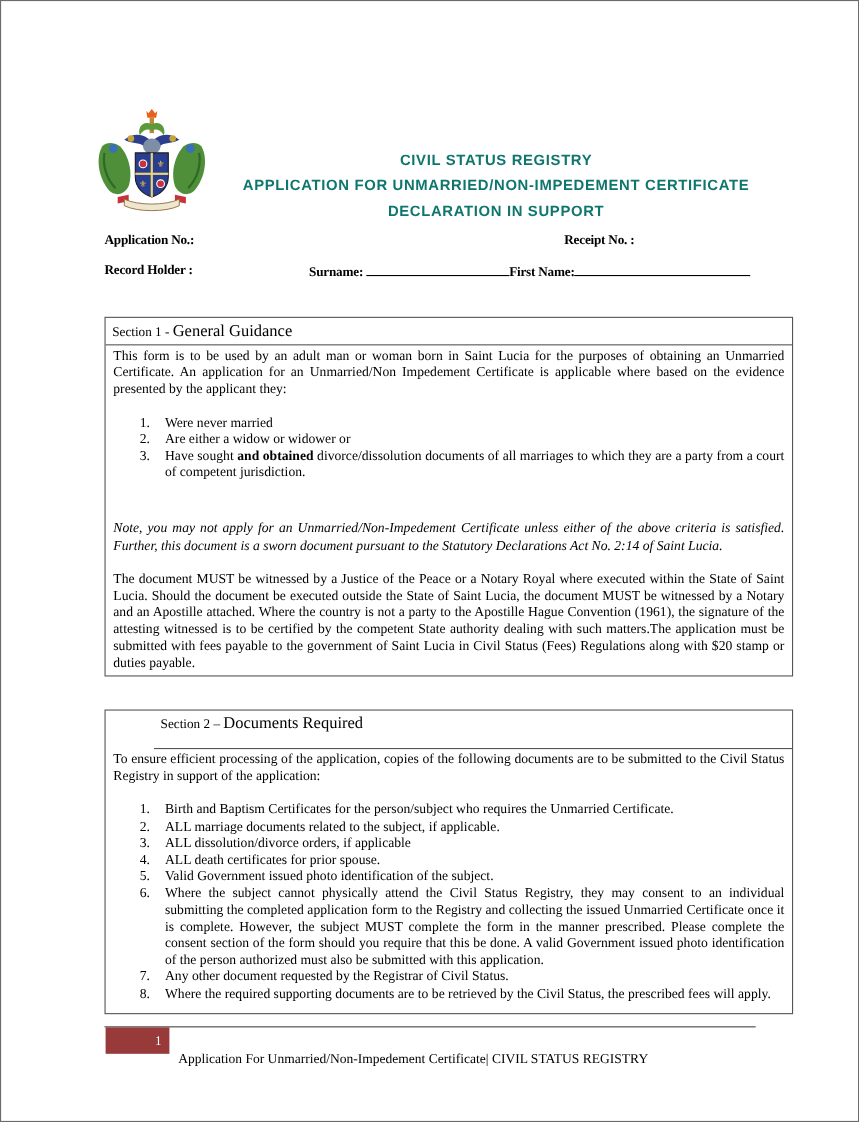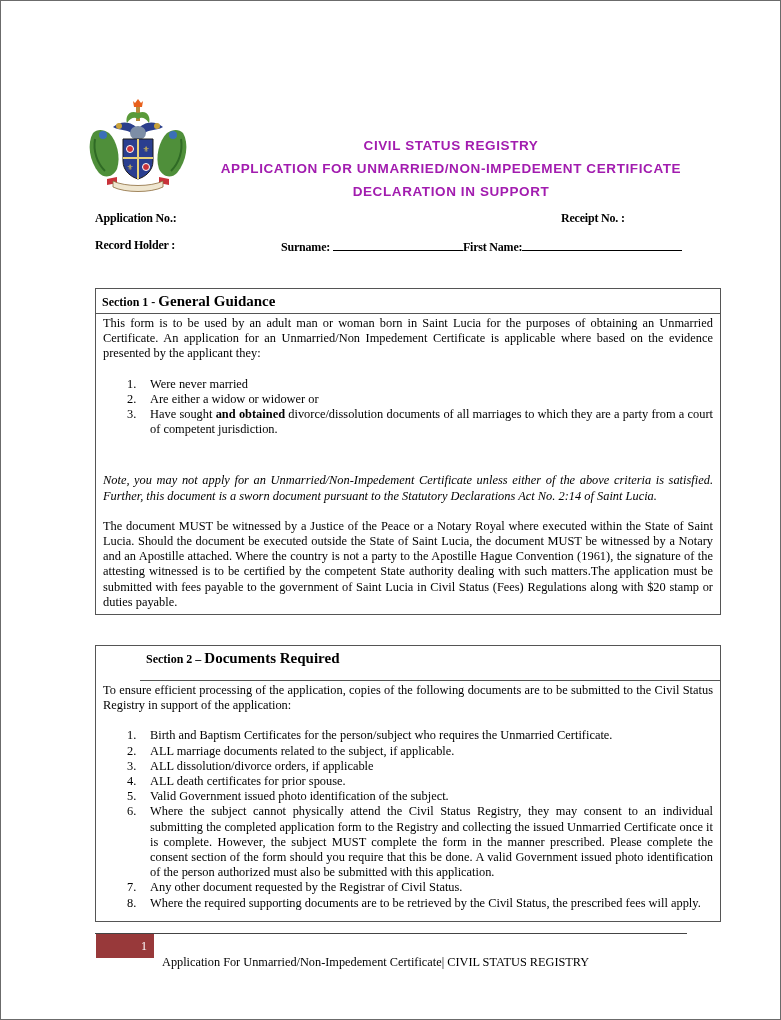--- a/index.html
+++ b/index.html
@@ -4,27 +4,27 @@
   <style>
     html, body { margin: 0; padding: 0; background: #ffffff; }
     body { width: 781px; height: 1020px; position: relative; overflow: hidden; }
     .page {
       position: absolute; left: 0; top: 0; width: 779px; height: 1018px;
       border: 1px solid #6b6b6b; background: #fff;
       font-family: "Liberation Serif", serif; color: #000;
     }
     .crest { position: absolute; left: 82px; top: 98px; width: 110px; height: 96px; }
     .title-block { position: absolute; left: 200px; top: 133px; width: 500px; text-align: center;
-      font-family: "Liberation Sans", sans-serif; font-weight: bold; color: #a21caf; }
+      font-family: "Liberation Sans", sans-serif; font-weight: bold; color: #0f766e; }
     .title-line { font-size: 13.5px; letter-spacing: 0.6px; line-height: 23px; white-space: nowrap; }
     .meta { position: absolute; font-size: 12px; font-weight: bold; white-space: nowrap; letter-spacing: -0.2px; }
     .blank { display: inline-block; border-bottom: 1px solid #000; height: 12px; vertical-align: baseline; }
 
     .section { position: absolute; left: 94px; width: 624px; border: 1px solid #555; }
-    .sec-head { border-bottom: 1px solid #555; padding: 3px 6px; font-weight: bold; }
+    .sec-head { border-bottom: 1px solid #555; padding: 3px 6px; font-weight: normal; }
     .sec-head .small { font-size: 12px; }
     .sec-head .big { font-size: 15px; }
     .sec-body { padding: 2px 7px 0 7px; font-size: 12.4px; line-height: 15.2px; text-align: justify; }
     .sec-body p { margin: 0; }
     .list { margin: 0; padding: 0; list-style: none; }
     .list li { position: relative; padding-left: 47px; text-align: justify; }
     .list li .num { position: absolute; left: 24px; top: 0; }
     .u-bold { font-weight: bold; }
 
     .footer-rule { position: absolute; left: 94px; top: 932px; width: 592px; border-top: 1px solid #444; }
@@ -71,21 +71,21 @@
     <path d="M30 82 C42 88 68 88 80 82 L80 88 C68 94 42 94 30 88 Z" fill="#efe6d0" stroke="#8a6a3a" stroke-width="0.8"></path>
   </svg>
 
   <div class="title-block">
     <div class="title-line">CIVIL STATUS REGISTRY</div>
     <div class="title-line">APPLICATION FOR UNMARRIED/NON-IMPEDEMENT CERTIFICATE</div>
     <div class="title-line">DECLARATION IN SUPPORT</div>
   </div>
 
   <div class="meta" style="left:94px; top:210px;">Application No.:</div>
-  <div class="meta" style="left:512px; top:210px;margin-left:48px;">Receipt No. :</div>
+  <div class="meta" style="left:512px; top:210px;">Receipt No. :</div>
   <div class="meta" style="left:94px; top:237px;">Record Holder :</div>
   <div class="meta" style="left:280px; top:237px;">
     <span>Surname:</span>
     <span class="blank" style="width:130px;"></span><span>First Name:</span><span class="blank" style="width:160px;"></span>
   </div>
 
   <div class="section" style="top:287px; height:325px;">
     <div class="sec-head" style="height:18px;">
       <span class="small">Section 1 - </span><span class="big">General Guidance</span>
     </div>

